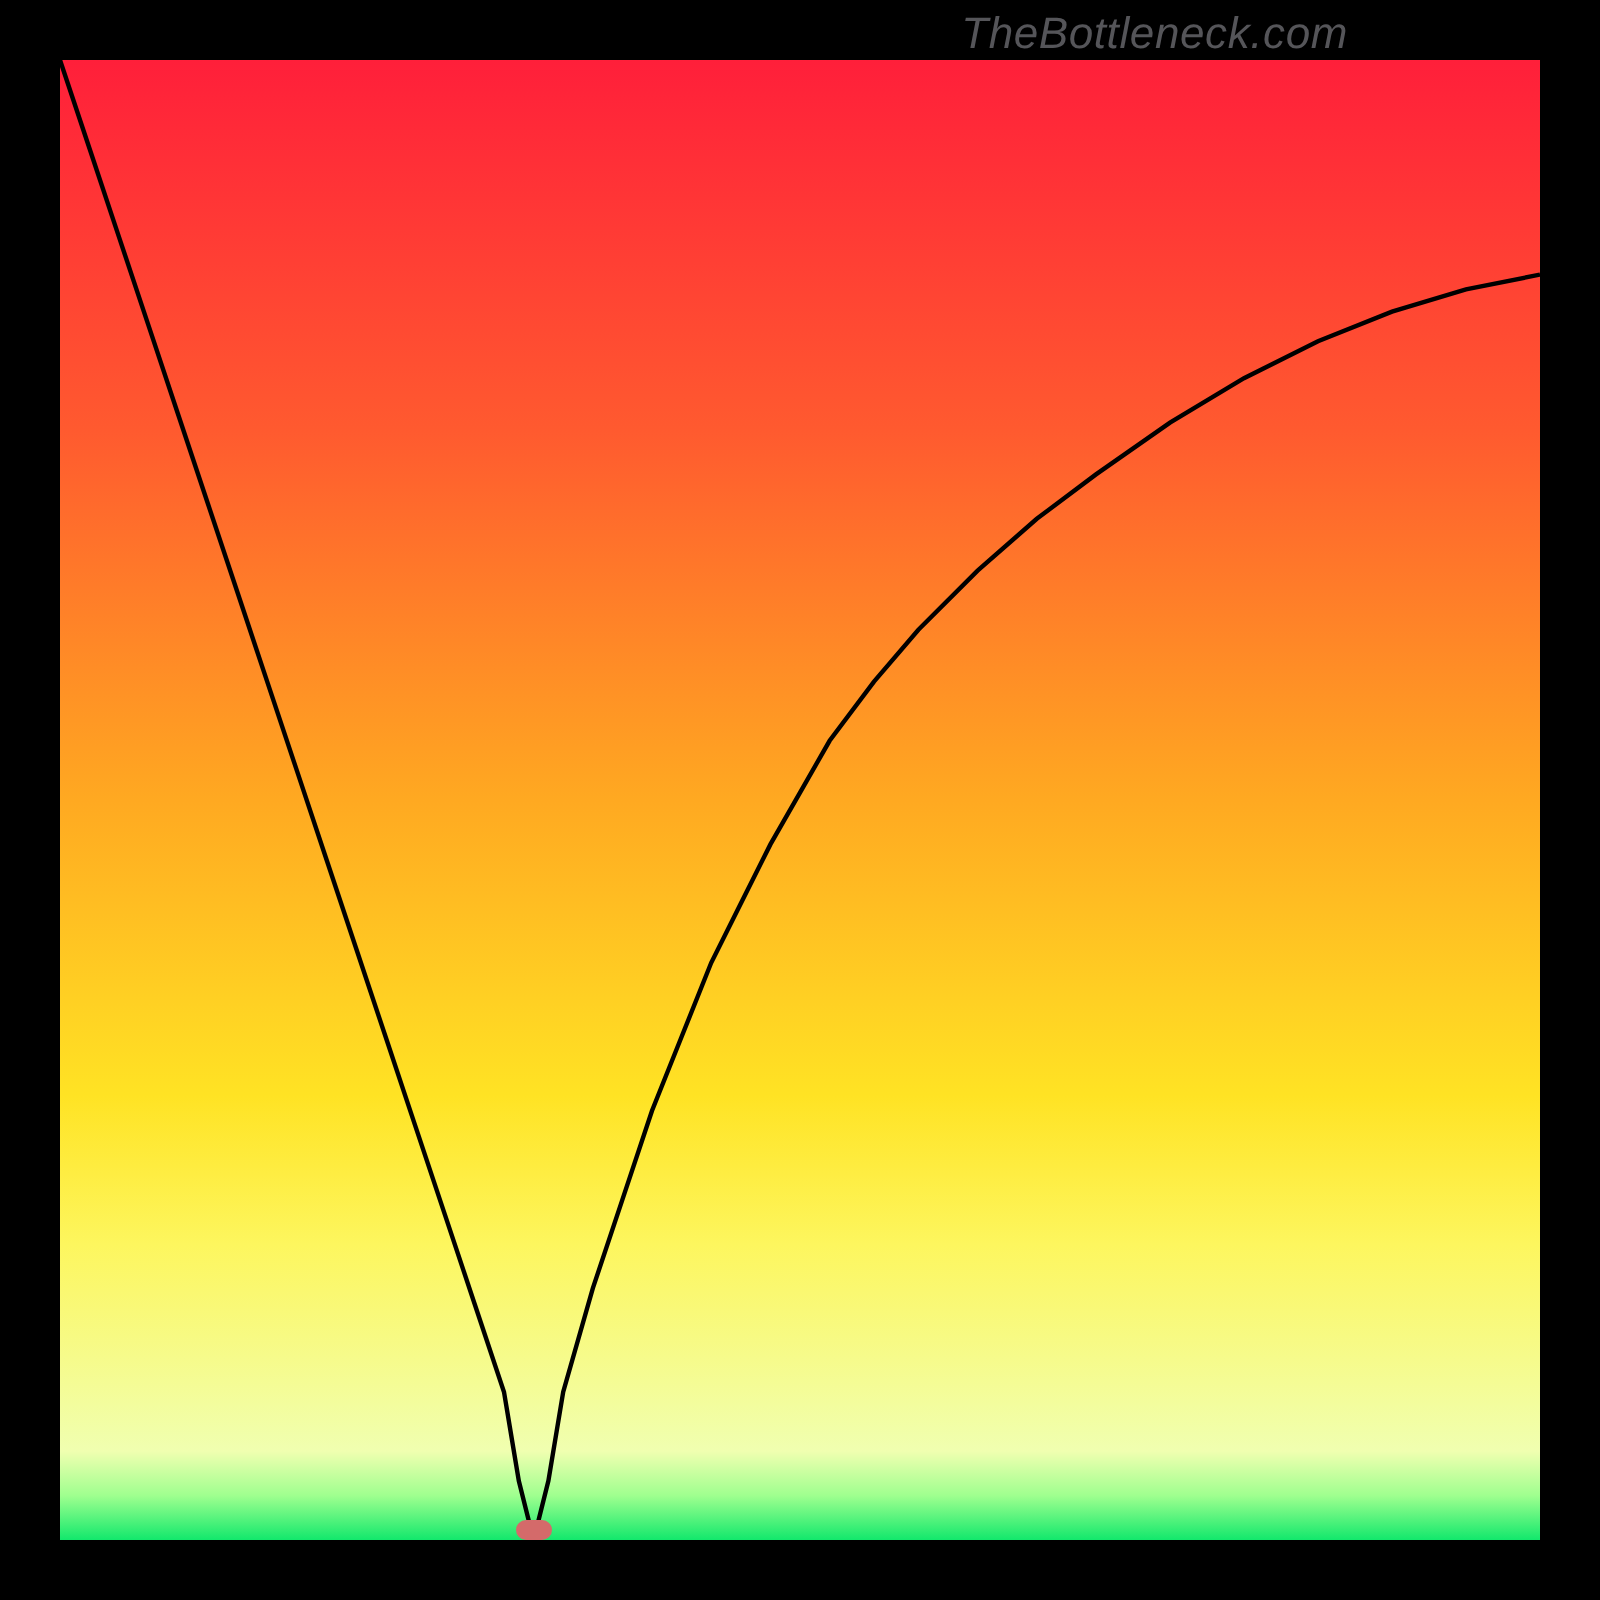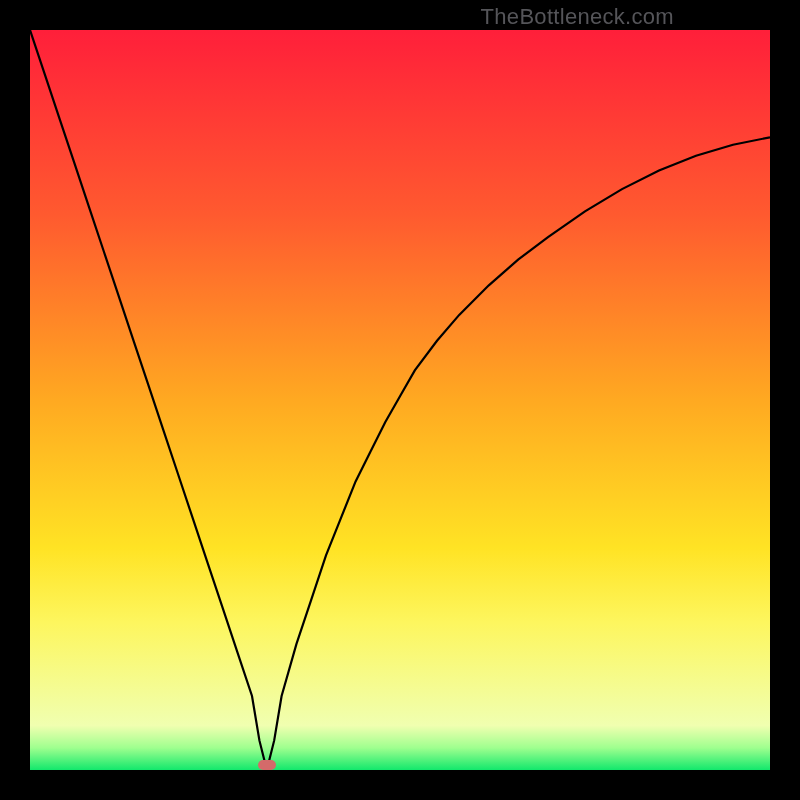--- a/index.html
+++ b/index.html
@@ -9,20 +9,21 @@
     height: 800px;
     background: #000;
     font-family: Arial, Helvetica, sans-serif;
     overflow: hidden;
   }
   .outer {
     position: relative;
     width: 684px;
     height: 800px;
     background: #000;
+    font-style: italic;
   }
   .plot {
     position: absolute;
     left: 30px;
     top: 30px;
     width: 740px;
     height: 740px;
   }
   .grad {
     position: absolute;

